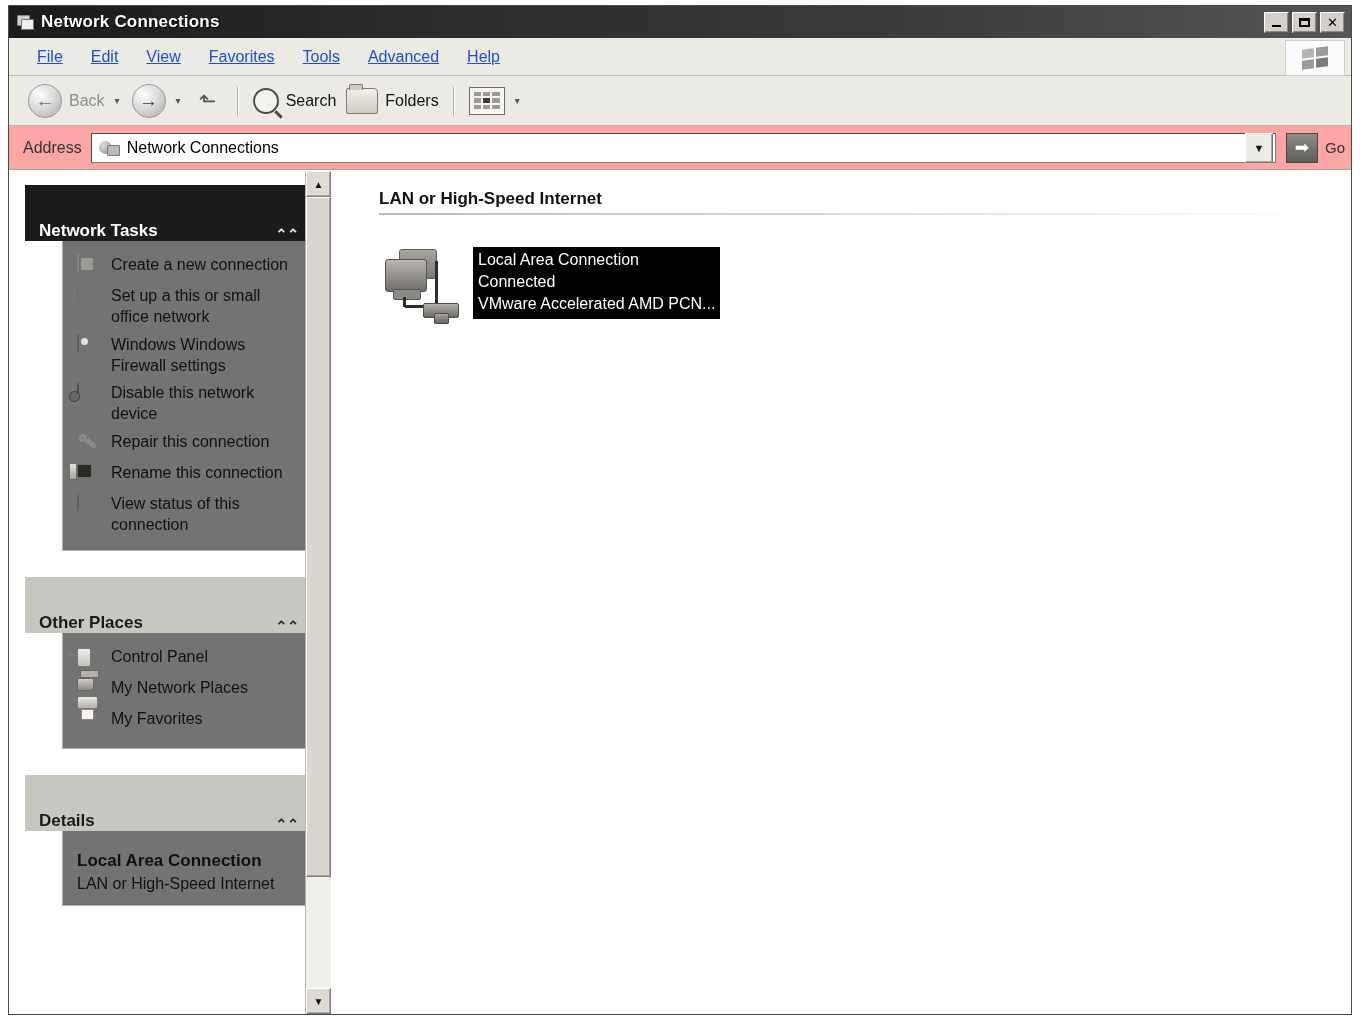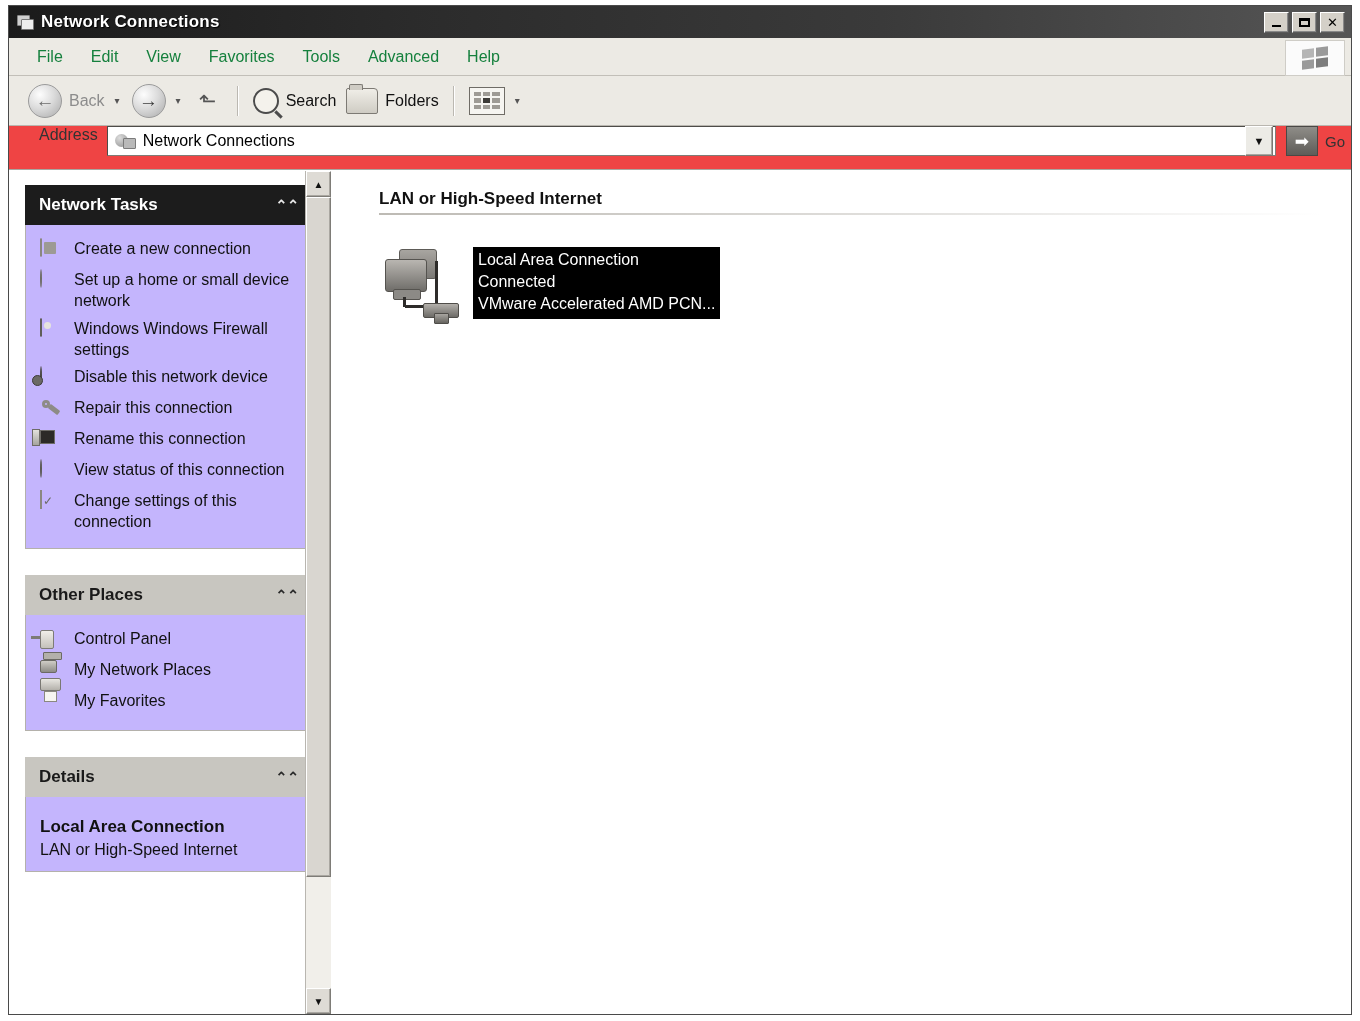--- a/index.html
+++ b/index.html
@@ -41,21 +41,21 @@
   .winbtn .mini{display:block;width:9px;height:2px;background:#000;margin-top:7px;}
   .winbtn .maxi{display:block;width:11px;height:9px;border:2px solid #000;border-top-width:3px;box-sizing:border-box;}
 
   
   .menubar{
     height:38px;flex:0 0 38px;background:#eceae4;
     display:flex;align-items:center;padding-left:14px;box-sizing:border-box;
     border-bottom:1px solid #c2bfb8;position:relative;
   }
   .menu-item{
-    font-size:16px;color:#15803d;padding:4px 14px;white-space:nowrap;
+    font-size:16px;color:#1d4ed8;padding:4px 14px;white-space:nowrap;text-decoration:underline;
   }
   .flag{
     position:absolute;right:6px;top:2px;width:58px;height:34px;
     background:#fbfbfb;border:1px solid #cfcdc7;
     display:flex;align-items:center;justify-content:center;
   }
   .flag .f{
     width:26px;height:20px;transform:skewY(-8deg);
     display:grid;grid-template-columns:1fr 1fr;grid-template-rows:1fr 1fr;gap:2px;
   }
@@ -99,22 +99,22 @@
   .views-btn{
     width:36px;height:28px;border:1px solid #6f6c66;background:#f6f5f1;
     display:grid;grid-template-columns:repeat(3,1fr);grid-template-rows:repeat(3,1fr);
     gap:2px;padding:4px;box-sizing:border-box;
   }
   .views-btn i{display:block;background:#9e9b95;}
   .views-btn i:nth-child(5){background:#3d3b38;}
 
   
   .addressbar{
-    height:44px;flex:0 0 44px;background:#ef4444;
-    display:flex;align-items:flex-start;padding:0 6px 0 30px;box-sizing:border-box;
+    height:44px;flex:0 0 44px;background:#fca5a5;
+    display:flex;align-items:center;padding:0 6px 0 14px;box-sizing:border-box;
     border-bottom:1px solid #a9a6a0;
   }
   .addr-label{font-size:16px;color:#333;margin-right:9px;white-space:nowrap;}
   .addr-field{
     flex:1 1 auto;height:30px;background:#fff;
     border:1px solid #7f7c76;border-top-color:#4e4c48;border-left-color:#4e4c48;
     display:flex;align-items:center;padding:0 2px;box-sizing:border-box;
   }
   .addr-icon{width:22px;height:18px;margin:0 7px 0 4px;position:relative;flex:0 0 22px;}
   .addr-icon .g1{position:absolute;left:1px;top:2px;width:13px;height:13px;border-radius:50%;background:radial-gradient(circle at 35% 30%,#dcdcdc,#8e8e8e);}
@@ -141,32 +141,32 @@
   }
   .sidebar-wrap{
     width:322px;flex:0 0 322px;background:#fff;
     position:relative;overflow:hidden;
   }
   .sidebar{
     padding:14px 0 0 16px;box-sizing:border-box;
   }
   .panel{width:288px;margin-bottom:26px;}
   .panel-head{
-    height:40px;display:flex;align-items:center;justify-content:space-between;
+    height:56px;display:flex;align-items:flex-end;justify-content:space-between;
     padding:0 14px;box-sizing:border-box;
     font-size:17px;font-weight:bold;
   }
   .panel-head.dark{background:#1c1c1c;color:#fff;}
   .panel-head.light{background:#c8c6c0;color:#1a1a1a;}
   .chev{font-size:14px;line-height:1;}
   .panel-head.dark .chev{color:#e8e8e8;}
   .panel-head.light .chev{color:#2a2a2a;}
   .panel-body{
-    border:1px solid #b4b1ab;border-top:none;background:#c4b5fd;
-    padding:10px 8px 12px 8px;box-sizing:border-box;
+    border:1px solid #b4b1ab;border-top:none;background:#737373;
+    padding:10px 8px 12px 8px;box-sizing:border-box;margin-left:37px;
   }
   .panel-body.plain{border:1px solid #b4b1ab;border-top:none;}
   .task{
     display:flex;align-items:flex-start;padding:3px 2px 3px 6px;
   }
   .task .ico{width:24px;height:24px;flex:0 0 24px;margin:1px 10px 0 0;position:relative;}
   .task .lbl{font-size:16px;line-height:1.33;color:#111;}
   
   .ic-box{width:20px;height:20px;border:1px solid #8a8780;background:linear-gradient(#f2f1ec,#c9c6bf);border-radius:2px;position:relative;}
   .ic-box:after{content:"";position:absolute;left:3px;top:3px;width:12px;height:12px;background:#9d9a94;border-radius:1px;}
@@ -349,45 +349,41 @@
             <span>Network Tasks</span>
             <span class="chev">⌃⌃</span>
           </div>
           <div class="panel-body">
             <div class="task">
               <span class="ico"><span class="ic-box"></span></span>
               <span class="lbl">Create a new connection</span>
             </div>
             <div class="task">
               <span class="ico"><span class="ic-globe"></span></span>
-              <span class="lbl">Set up a home or small device network</span>
+              <span class="lbl">Set up a this or small office network</span>
             </div>
             <div class="task">
               <span class="ico"><span class="ic-fire"></span></span>
               <span class="lbl">Windows Windows Firewall settings</span>
             </div>
             <div class="task">
               <span class="ico"><span class="ic-disable"></span></span>
               <span class="lbl">Disable this network device</span>
             </div>
             <div class="task">
               <span class="ico"><span class="ic-wrench"></span></span>
               <span class="lbl">Repair this connection</span>
             </div>
             <div class="task">
               <span class="ico"><span class="ic-rename"></span></span>
               <span class="lbl">Rename this connection</span>
             </div>
             <div class="task">
               <span class="ico"><span class="ic-globe2"></span></span>
               <span class="lbl">View status of this connection</span>
-            </div>
-            <div class="task">
-              <span class="ico"><span class="ic-doc"></span></span>
-              <span class="lbl">Change settings of this connection</span>
             </div>
           </div>
         </div>
 
         <div class="panel">
           <div class="panel-head light">
             <span>Other Places</span>
             <span class="chev">⌃⌃</span>
           </div>
           <div class="panel-body">

